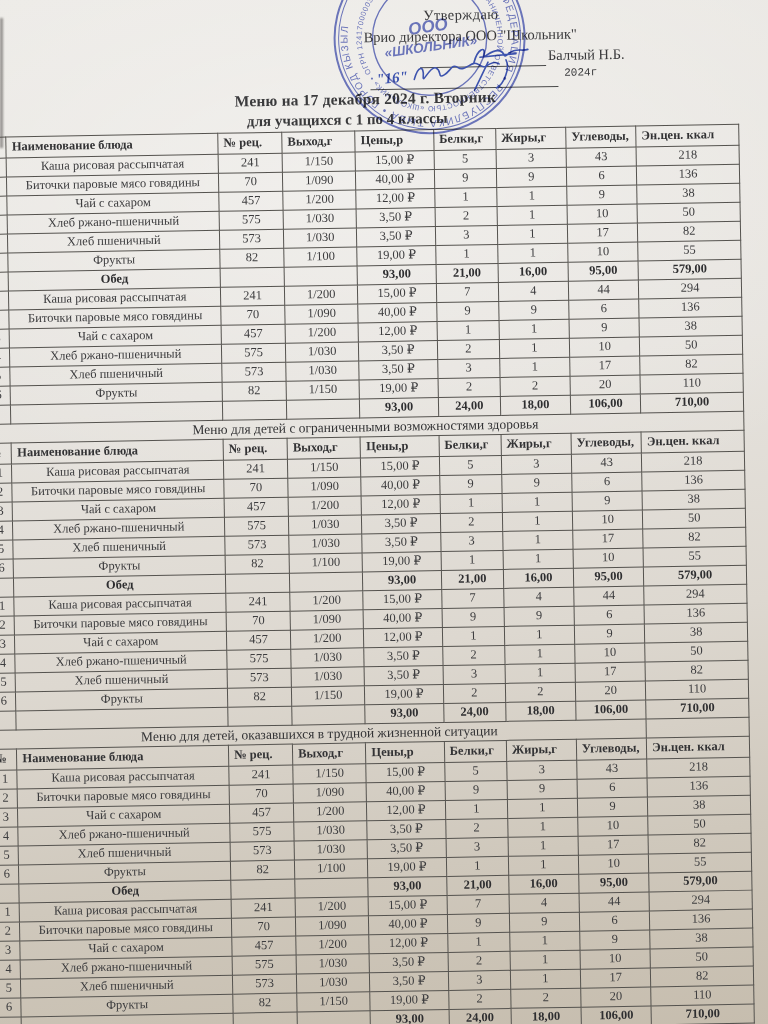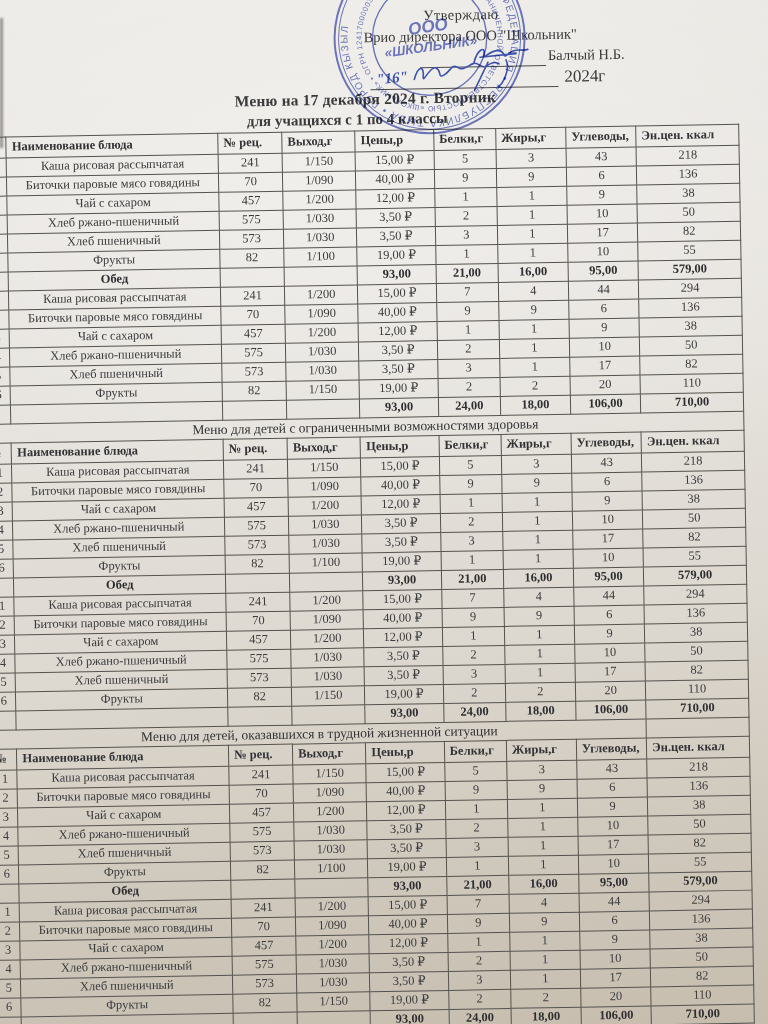--- a/index.html
+++ b/index.html
@@ -16,21 +16,21 @@
   }
   .edge-shadow-left{position:absolute;left:0;top:18px;width:3px;height:130px;background:rgba(35,32,28,.45);filter:blur(1.2px);}
   .sheet{position:absolute;inset:0;transform:rotate(-1deg);transform-origin:384px 520px;}
   .abs{position:absolute;}
   .ink{color:#3a3a3c;}
   .approval-l1{left:432px;top:8px;font-size:14.5px;letter-spacing:.4px;}
   .approval-l2{left:372px;top:29px;font-size:14.5px;}
   .sig-name{left:556px;top:50px;font-size:14.5px;}
   .sig-line{left:428px;top:50px;width:126px;height:18px;border-bottom:1.2px solid #4a4a4a;}
   .date-line{left:378px;top:70px;width:188px;height:19px;border-bottom:1.2px solid #4a4a4a;}
-  .date-year{left:572px;top:70px;font-size:17px;}
+  .date-year{left:572px;top:70px;font-size:11px;font-family:Liberation Mono, monospace;}
   .hand{color:#3d53ae;font-style:italic;font-family:"Liberation Serif",serif;}
   .date-day{left:384px;top:70px;font-size:15px;transform:rotate(-4deg);font-weight:bold;}
   .title-1{left:242px;top:90px;font-size:15.5px;font-weight:bold;letter-spacing:.2px;}
   .title-2{left:254px;top:111px;font-size:15px;font-weight:bold;}
   .sig-svg{left:478px;top:46px;}
   .scrawl-svg{left:418px;top:60px;}
   .stamp-svg{left:337px;top:-62px;opacity:.82;mix-blend-mode:multiply;transform:rotate(-7deg);}
   .stamp-txt{fill:#4d59ae;font-family:"Liberation Sans","DejaVu Sans",sans-serif;}
 
   table.menu{

